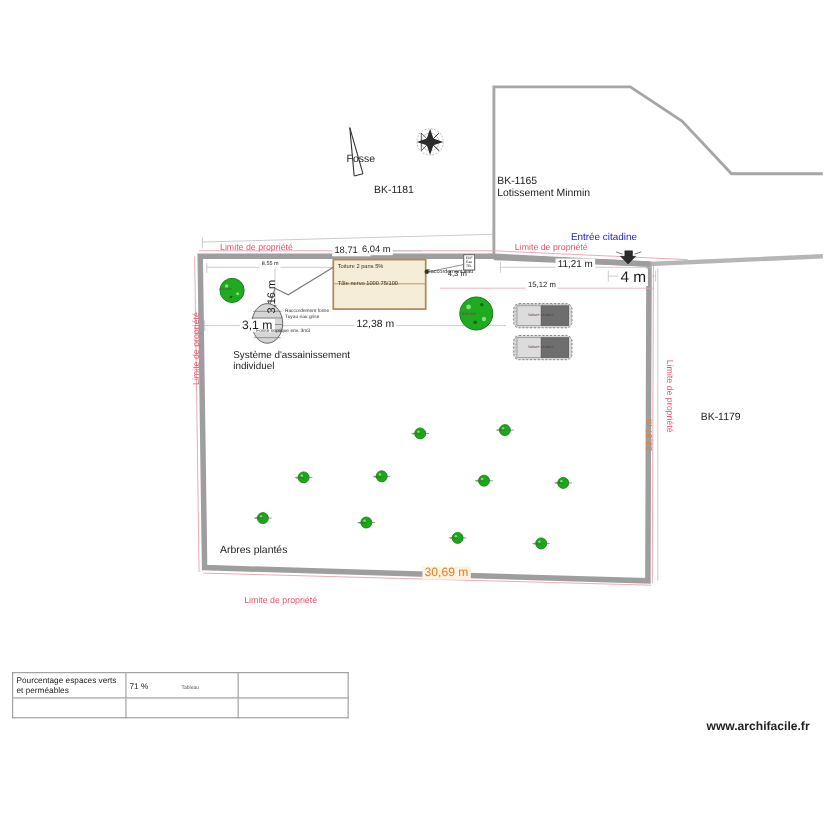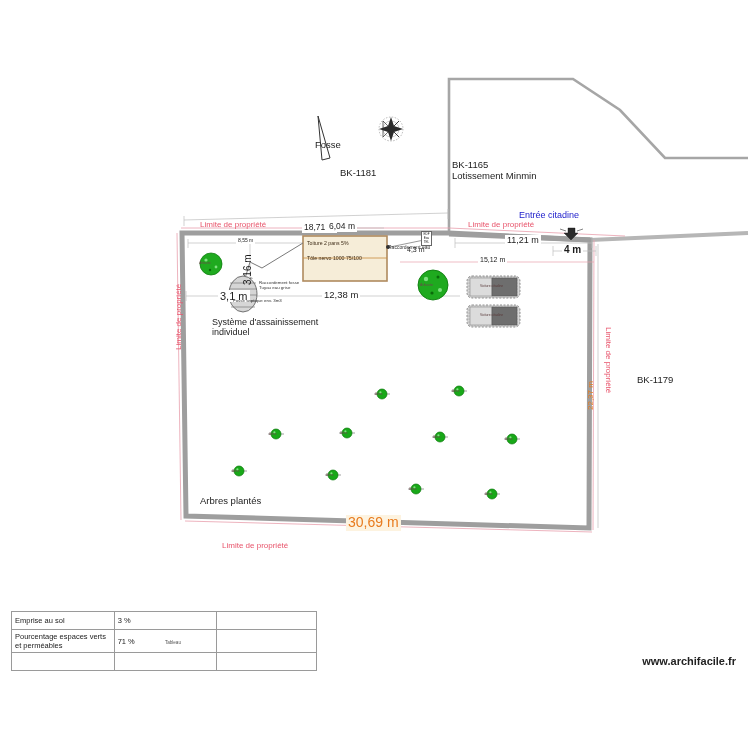--- a/index.html
+++ b/index.html
@@ -332,24 +332,24 @@
   <div class="lbl lbl-blue" style="left:519px; top:210px; font-size:9px;">Entrée citadine</div>
 
   <div class="lbl dim-box lbl-black" style="left:302px; top:209px; font-size:8.5px;margin-top:14px;">18,71 m</div>
   <div class="lbl dim-box lbl-black" style="left:327px; top:222px; font-size:8.5px;">6,04 m</div>
   <div class="lbl dim-box lbl-black" style="left:236px; top:238px; font-size:5px;">8,55 m</div>
   <div class="lbl lbl-black rot90ccw" style="left:242px; top:285px; font-size:10px;">3,16 m</div>
   <div class="lbl dim-box lbl-black" style="left:218px; top:290px; font-size:11px;">3,1 m</div>
   <div class="lbl dim-box lbl-black" style="left:322px; top:290px; font-size:9.5px;">12,38 m</div>
   <div class="lbl dim-box lbl-black" style="left:405px; top:246px; font-size:7px;">4,3 m</div>
   <div class="lbl dim-box lbl-black" style="left:505px; top:235px; font-size:9px;">11,21 m</div>
-  <div class="lbl dim-box lbl-black" style="left:562px; top:244px; font-size:10px;font-weight:bold;">4 m</div>
+  <div class="lbl dim-box lbl-black" style="left:562px; top:244px; font-size:14px;">4 m</div>
   <div class="lbl dim-box lbl-black" style="left:478px; top:256px; font-size:7px;">15,12 m</div>
   <div class="lbl rot90ccw" style="left:587px; top:410px; font-size:8px; color:#e87b1e;">22,37 m</div>
-  <div class="lbl dim-orange" style="left:346px; top:515px; font-size:14px;">30,69 m</div>
+  <div class="lbl dim-orange" style="left:384px; top:515px; font-size:11px;">30,69 m</div>
 
   <div id="roof-note">
     <div>Toiture 2 pans 5%</div>
     <div class="line2">Tôle nervo 1000 75/100</div>
   </div>
 
   <div class="util-box" style="left:421px; top:231px;">
     <div>EDF</div>
     <div>Eau</div>
     <div>TEL</div>
@@ -364,25 +364,20 @@
   <div class="lbl lbl-black" style="left:200px; top:484px; font-size:9.5px;margin-top:12px;">Arbres plantés</div>
 
   <div class="lbl" style="left:199px; top:262px; font-size:3.4px; color:#6a4a4a;">Arbuste</div>
   <div class="lbl" style="left:420px; top:283px; font-size:3.8px; color:#6a4a4a;">Arbuste</div>
 
   <div class="car-label" style="left:480px; top:284px;">Voiture citadine</div>
   <div class="car-label" style="left:480px; top:313px;">Voiture citadine</div>
 
   <table id="info-table">
     <tbody>
-      <tr>
-        <td class="c1">Emprise au sol</td>
-        <td class="c2">3 %</td>
-        <td class="c3"></td>
-      </tr>
       <tr>
         <td class="c1" style="white-space:pre-line;">Pourcentage espaces verts
 et perméables</td>
         <td class="c2">
           <span>71 %</span>
           <span class="tbl-caption">Tableau</span>
         </td>
         <td class="c3"></td>
       </tr>
       <tr>

